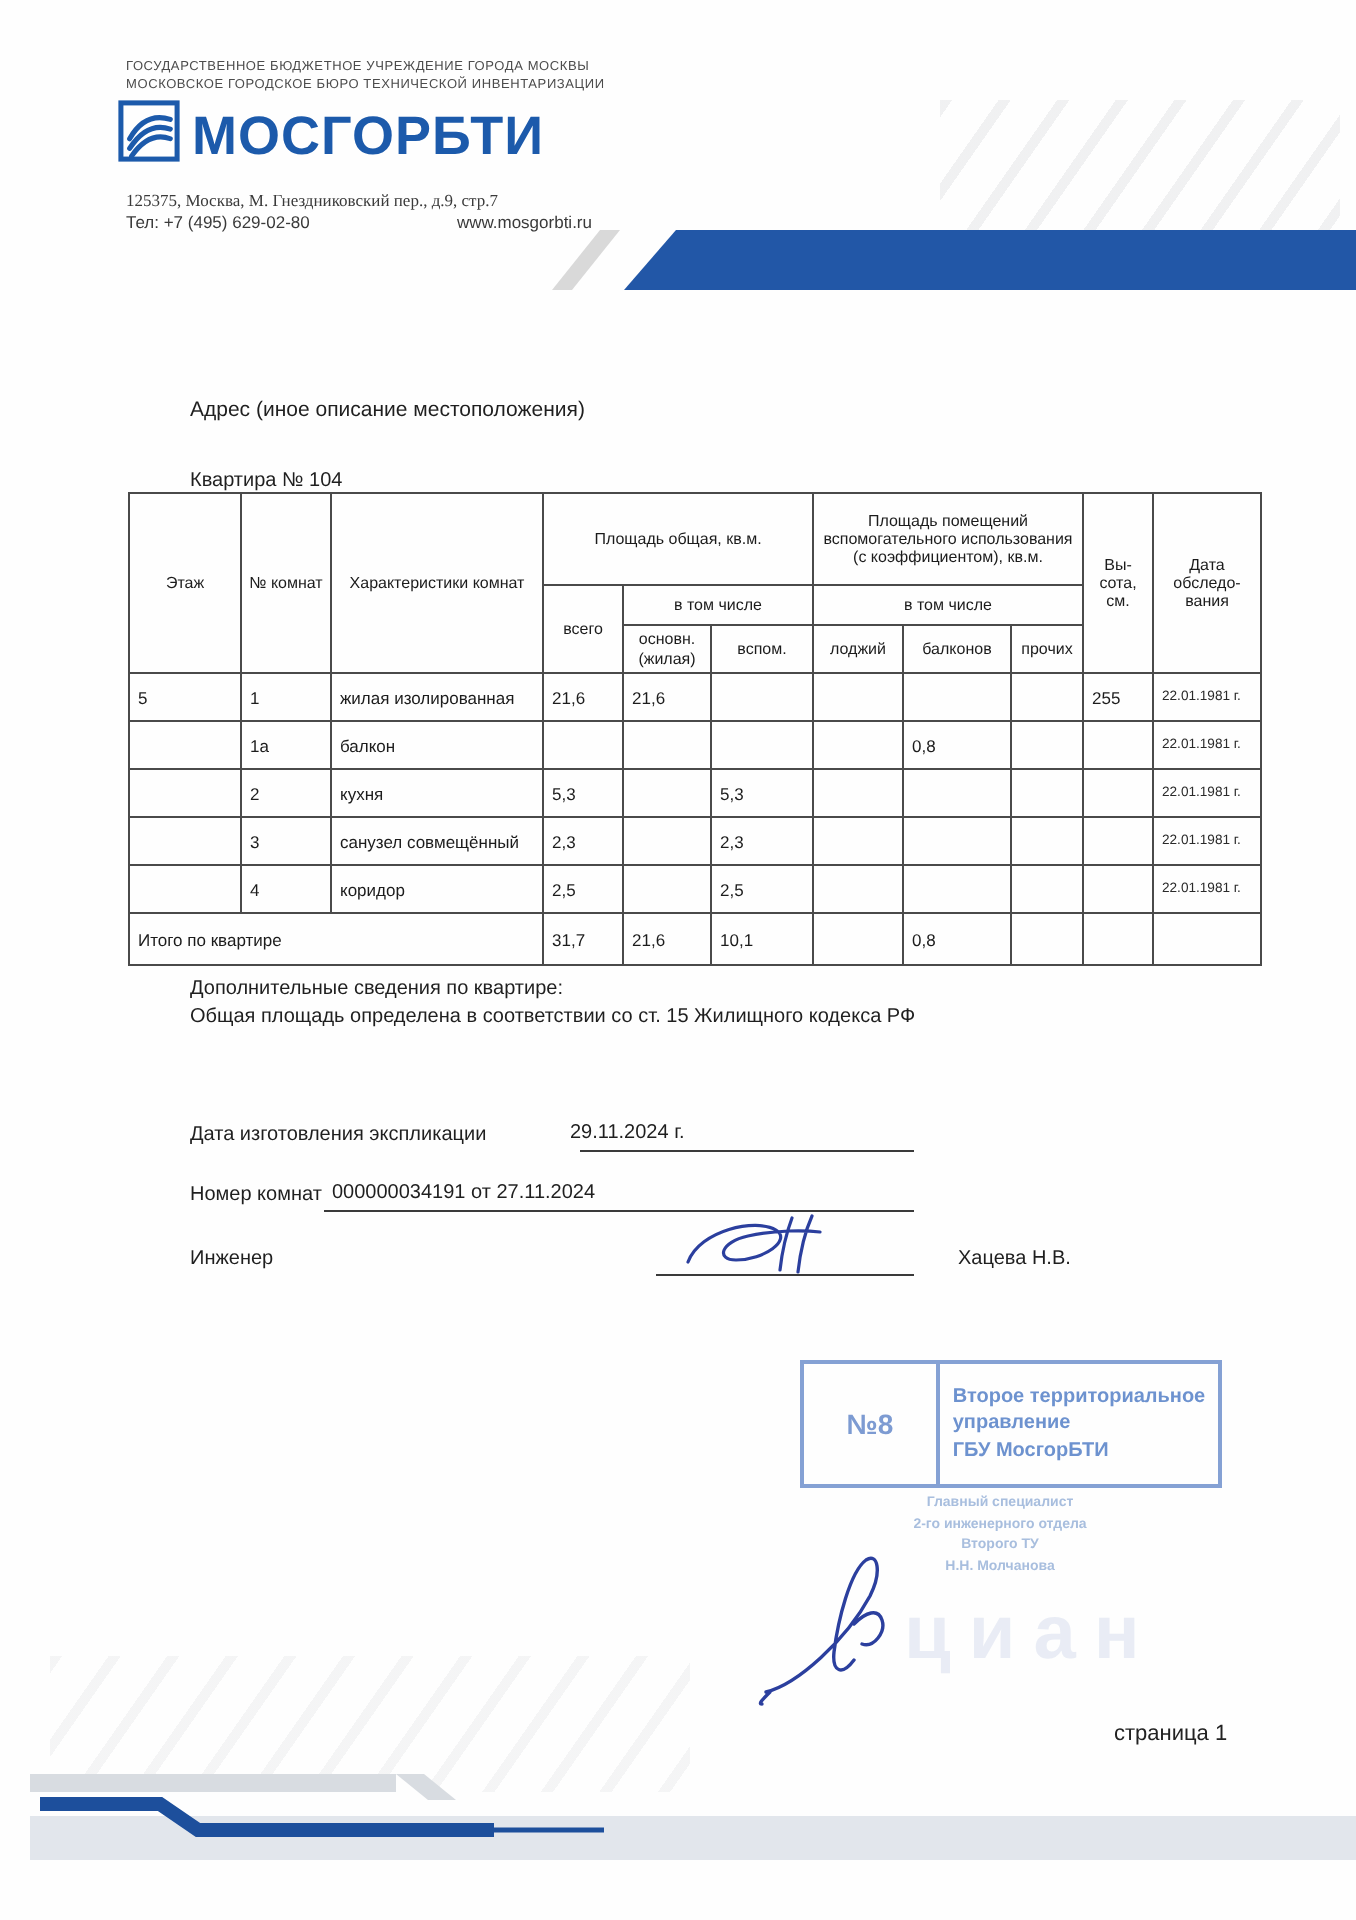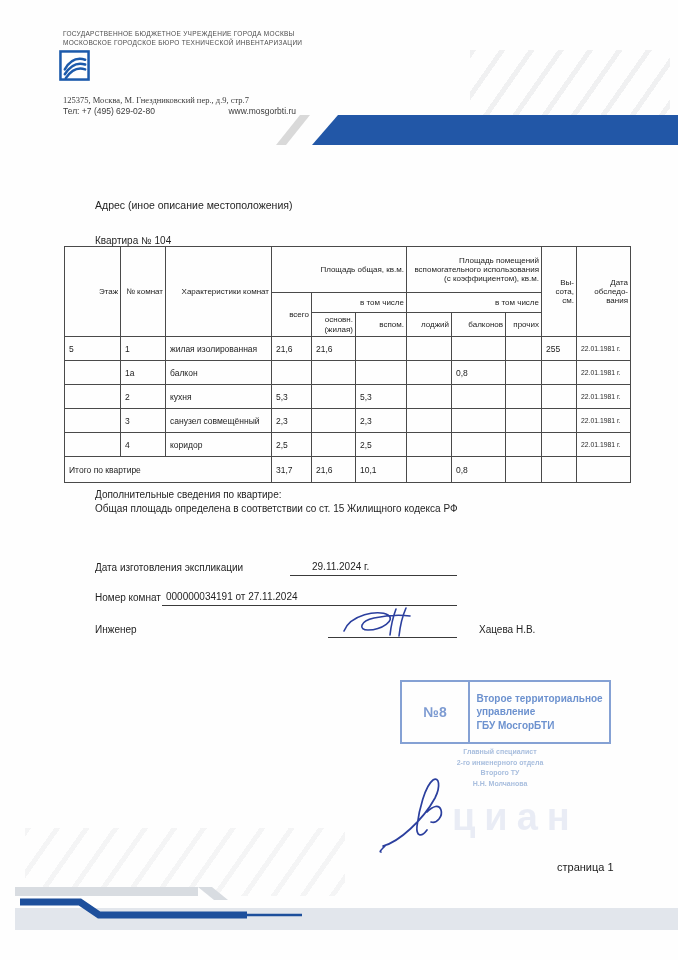--- a/index.html
+++ b/index.html
@@ -39,21 +39,21 @@
 
   
   table.expl {
     border-collapse:collapse; table-layout:fixed; width:566px;
     font-size:8.5px; color:#1c1c1c;
   }
   table.expl th, table.expl td {
     border:1px solid #4a4a4a; overflow:hidden;
   }
   table.expl th {
-    font-weight:normal; font-size:8px; text-align:right;
+    font-weight:normal; font-size:8px; text-align:center;
     vertical-align:middle; padding:1px 2px; line-height:1.15;
   }
   table.expl td {
     text-align:left; vertical-align:middle; padding:1px 4px; height:24px;
   }
   tr.h1 { height:46px; } tr.h2 { height:20px; } tr.h3 { height:24px; }
   tr.total-row td { height:26px; }
   td.date-cell { font-size:6.8px; color:#2a2a2a; padding-left:5px; }
 
   .note-line { font-size:10px; }
@@ -102,20 +102,21 @@
 
   <div class="abs logo-row" style="left:59px; top:50px;">
     <span>
       <svg width="31" height="31" viewBox="0 0 32 32">
         <rect x="1.5" y="1.5" width="29" height="29" fill="none" stroke="#1c5aab" stroke-width="2.6"></rect>
         <path d="M6 20 Q14 6 27 10" fill="none" stroke="#1c5aab" stroke-width="2.6" stroke-linecap="round"></path>
         <path d="M6 25 Q15 11 27 15" fill="none" stroke="#1c5aab" stroke-width="2.6" stroke-linecap="round"></path>
         <path d="M7 29 Q16 16 27 20" fill="none" stroke="#1c5aab" stroke-width="2.6" stroke-linecap="round"></path>
       </svg>
     </span>
+    <span class="logo-text">МОСГОРБТИ</span>
   </div>
 
   <div class="abs addr-line" style="left:63px; top:95px;font-family:Liberation Serif, serif;">125375, Москва, М. Гнездниковский пер., д.9, стр.7</div>
   <div class="abs tel-row" style="left:63px; top:106px;">
     <span>Тел: +7 (495) 629-02-80</span>
     <span>www.mosgorbti.ru</span>
   </div>
 
   <div class="abs band-slash" style="left:276px; top:115px; width:34px; height:30px;"></div>
   <div class="abs band" style="left:312px; top:115px; width:366px; height:30px;"></div>
@@ -237,21 +238,21 @@
       <td></td>
     </tr>
   </tbody>
     </table>
 
   <div class="abs note-line" style="left:95px; top:489px;">Дополнительные сведения по квартире:</div>
   <div class="abs note-line" style="left:95px; top:503px;">Общая площадь определена в соответствии со ст. 15 Жилищного кодекса РФ</div>
 
   <div class="abs field-label" style="left:95px; top:562px;">Дата изготовления экспликации</div>
   <div class="abs u-line" style="left:290px; top:562px; width:167px; height:14px;"></div>
-  <div class="abs field-value" style="left:312px; top:561px;">29.11.2024 г.</div>
+  <div class="abs field-value" style="left:285px; top:561px;">29.11.2024 г.</div>
 
   <div class="abs field-label" style="left:95px; top:592px;">Номер комнат</div>
   <div class="abs u-line" style="left:162px; top:592px; width:295px; height:14px;"></div>
   <div class="abs field-value" style="left:166px; top:591px;">000000034191 от 27.11.2024</div>
 
   <div class="abs field-label" style="left:95px; top:624px;">Инженер</div>
   <div class="abs u-line" style="left:328px; top:624px; width:129px; height:14px;"></div>
   <div class="abs" style="left:330px; top:603px;">
     <svg width="110" height="38" viewBox="0 0 110 38">
       <path d="M14 28 C20 12 48 6 58 12 C66 17 52 27 38 27 C28 27 30 18 44 15 C58 12 72 12 80 13

